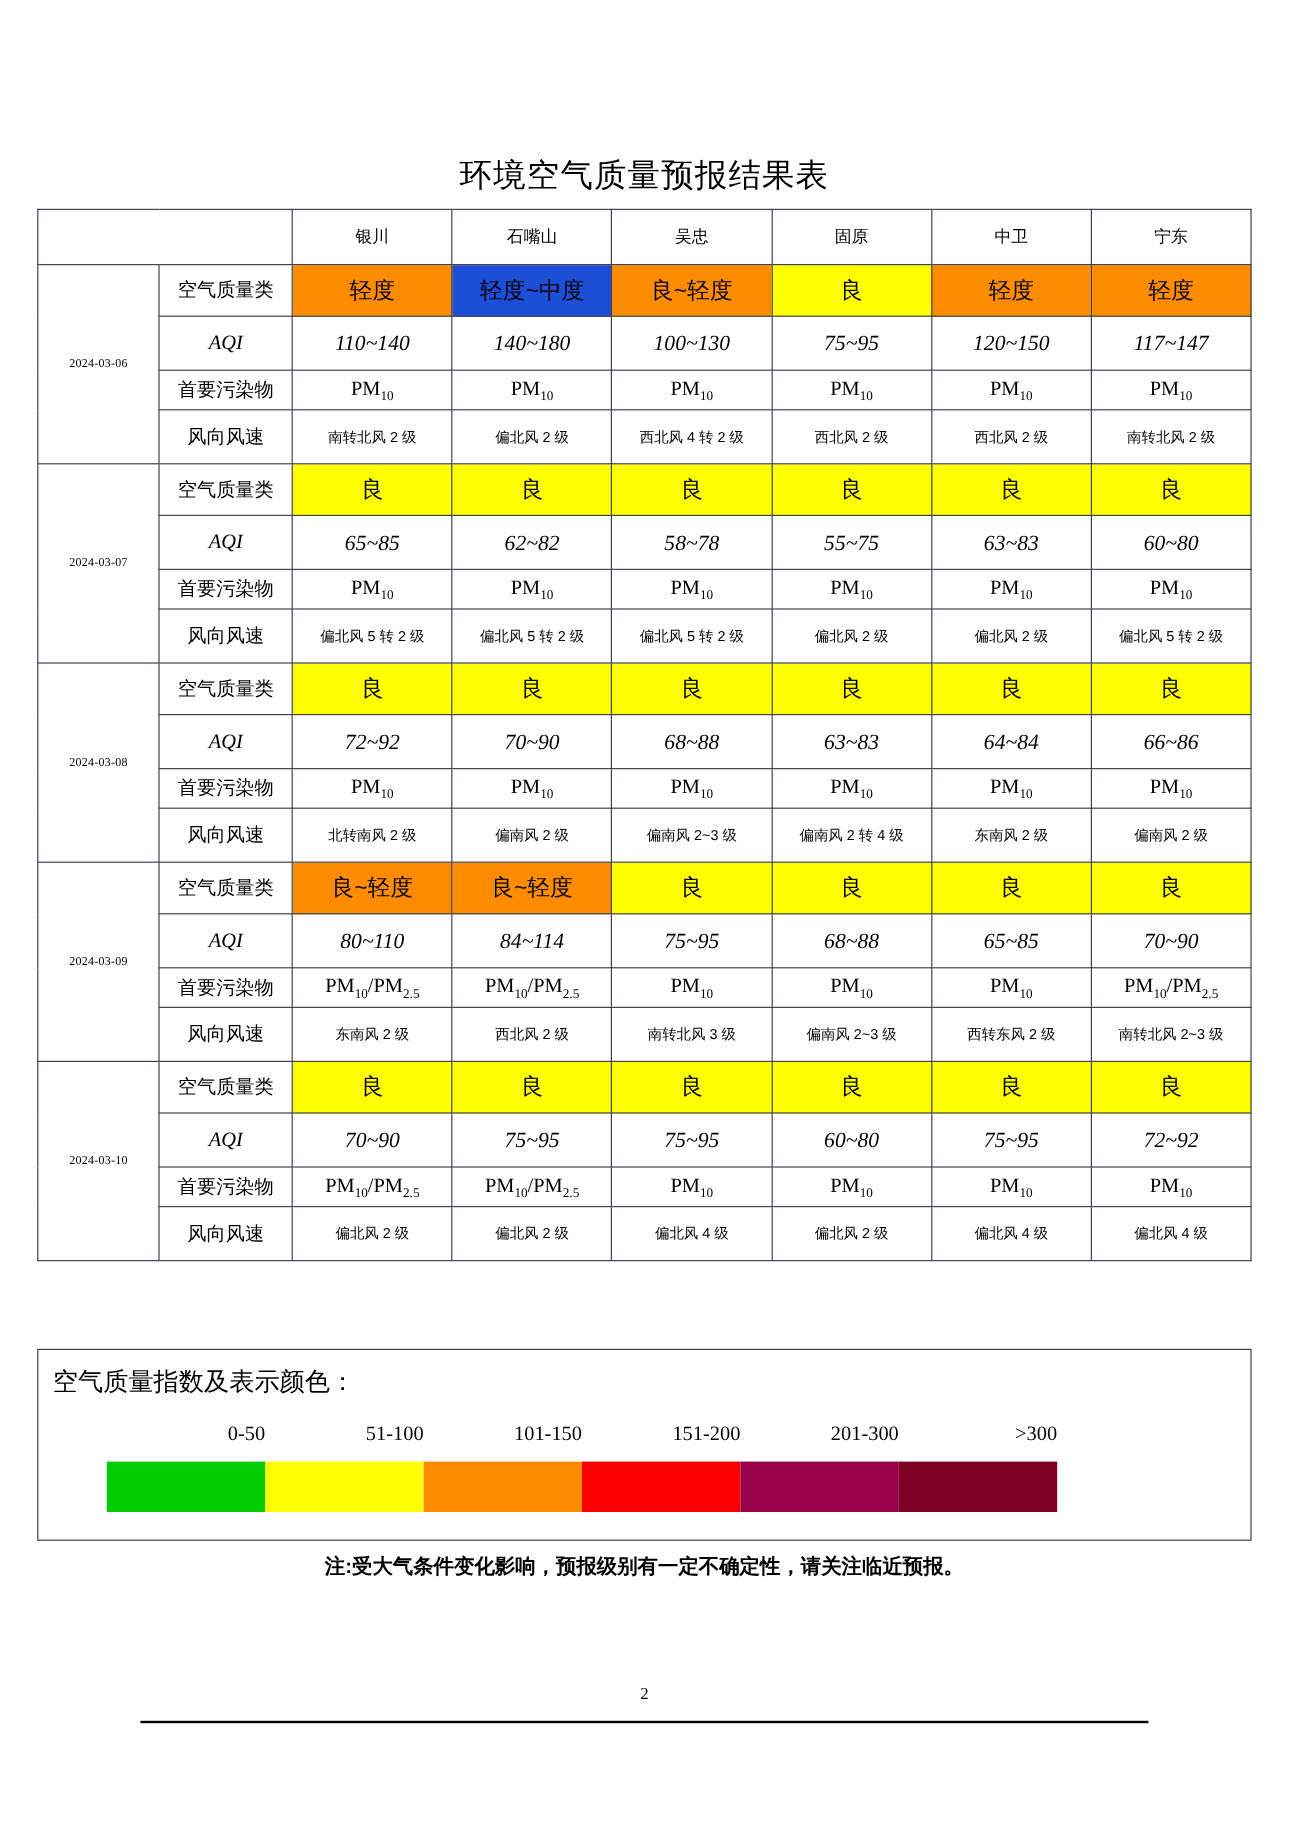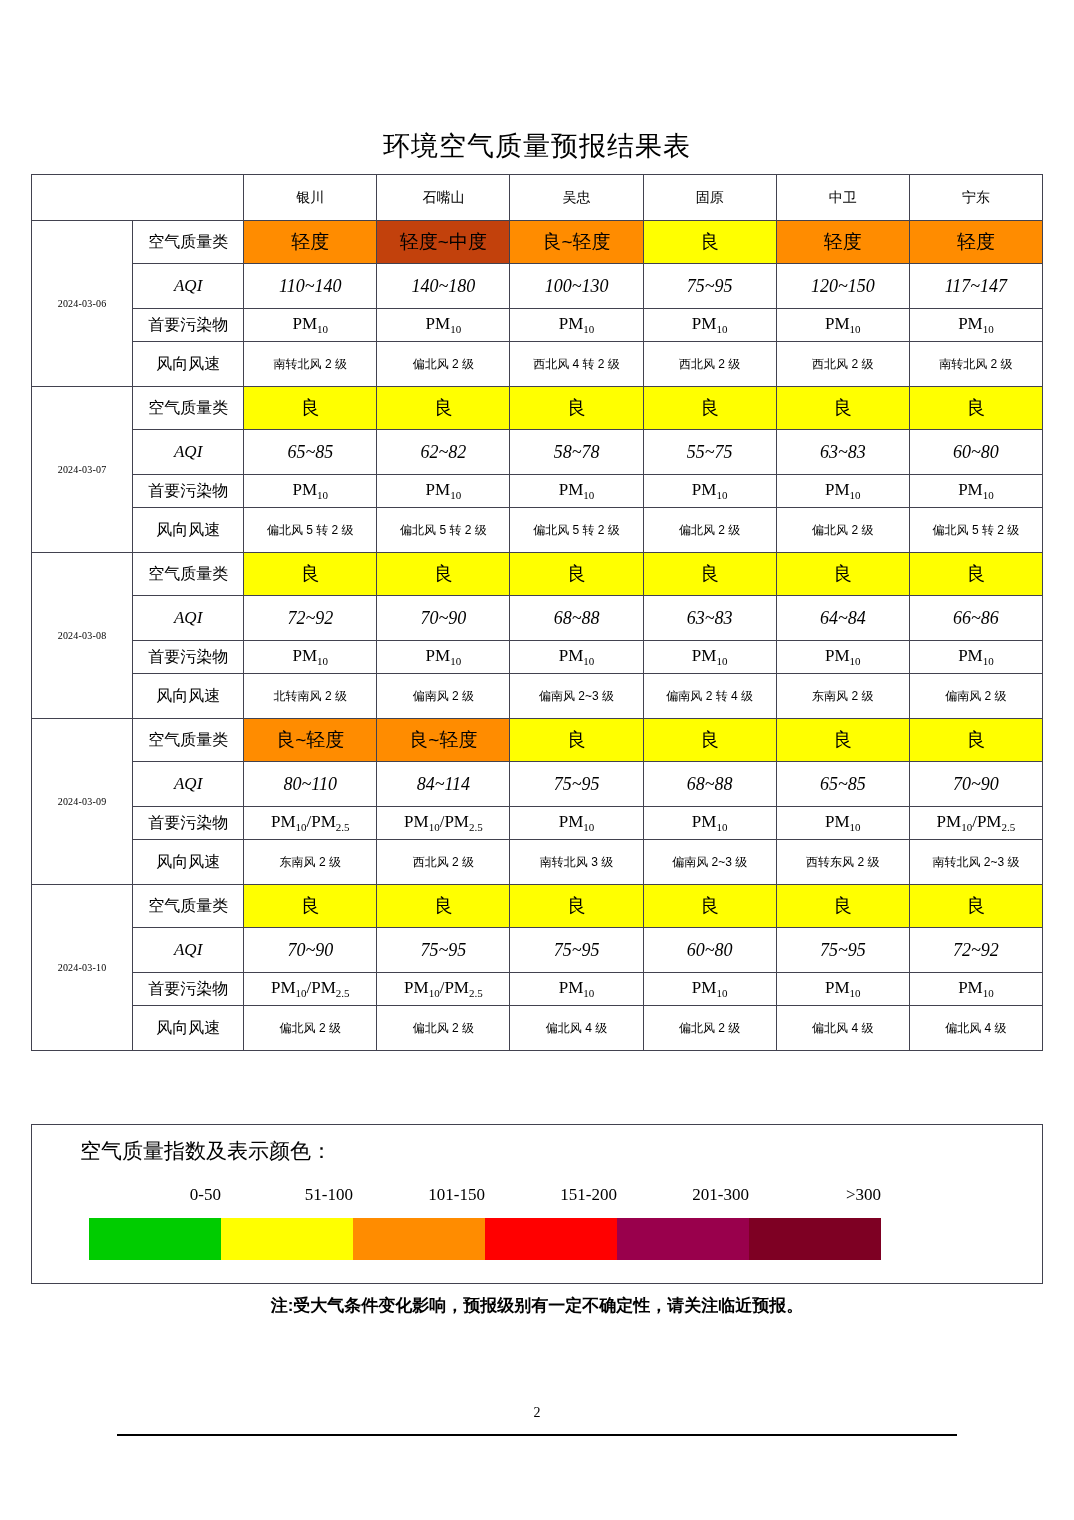--- a/index.html
+++ b/index.html
@@ -106,21 +106,20 @@
     border: 1px solid #42424f;
     background: #ffffff;
   }
   .legend-title {
     position: absolute;
     top: 12px; left: 12px;
     font-family: "Liberation Sans", "DejaVu Sans", sans-serif;
     font-size: 21px;
     color: #000000;
     white-space: nowrap;
-    margin-left: 36px;
   }
   .legend-labels {
     position: absolute;
     top: 60px; left: 57px;
     width: 792px;
     display: flex;
   }
   .legend-labels > span {
     width: 132px;
     text-align: right;
@@ -192,21 +191,21 @@
             <td class="city-head">石嘴山</td>
             <td class="city-head">吴忠</td>
             <td class="city-head">固原</td>
             <td class="city-head">中卫</td>
             <td class="city-head">宁东</td>
           </tr>
           <tr class="r-cat">
             <td class="date-cell" rowspan="4">2024-03-06</td>
             <td class="metric-cell">空气质量类</td>
             <td class="cat-val" style="background:#FF8C00;">轻度</td>
-            <td class="cat-val" style="background:#c2410c;">轻度~中度</td>
+            <td class="cat-val" style="background:#1d4ed8;">轻度~中度</td>
             <td class="cat-val" style="background:#FF8C00;">良~轻度</td>
             <td class="cat-val" style="background:#FFFF00;">良</td>
             <td class="cat-val" style="background:#FF8C00;">轻度</td>
             <td class="cat-val" style="background:#FF8C00;">轻度</td>
           </tr>
           <tr class="r-aqi">
             <td class="metric-cell aqi-label">AQI</td>
             <td class="aqi-val">110~140</td>
             <td class="aqi-val">140~180</td>
             <td class="aqi-val">100~130</td>

